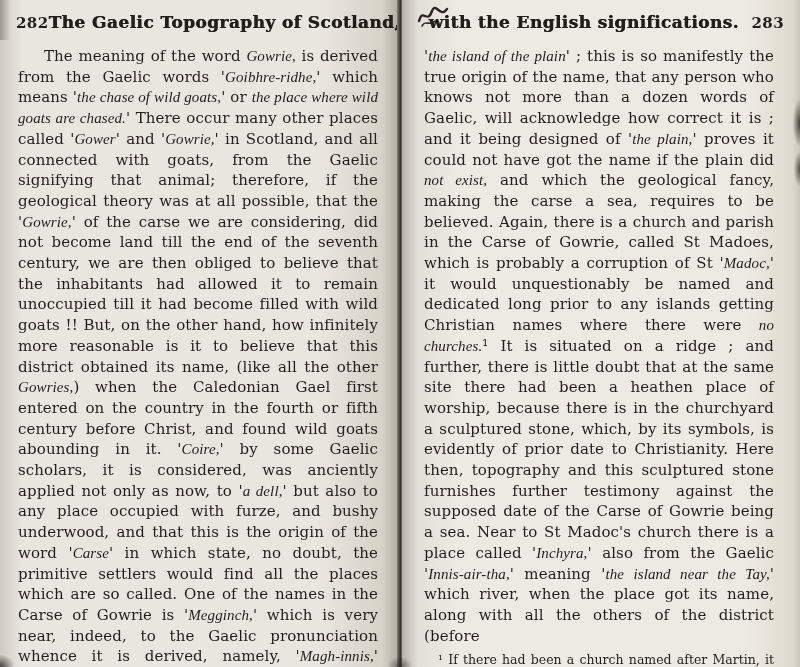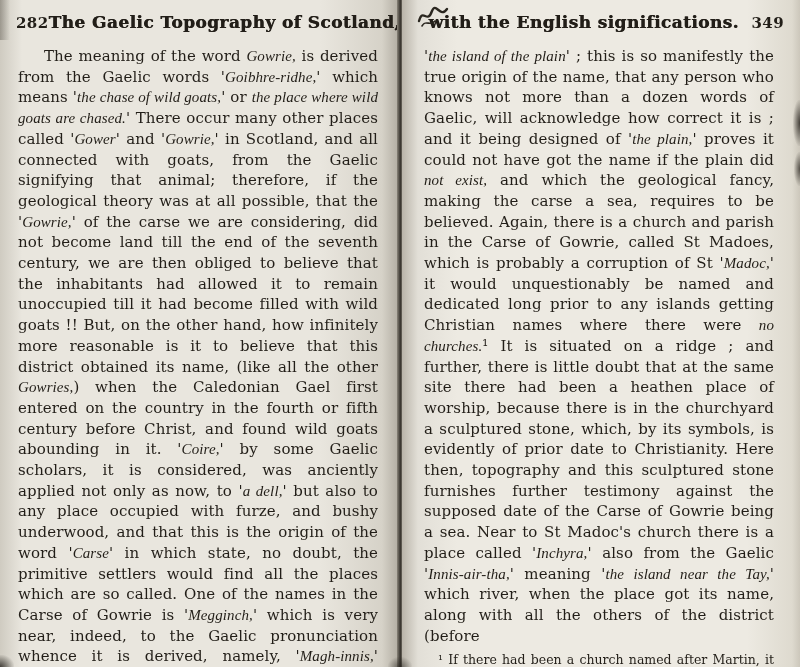--- a/index.html
+++ b/index.html
@@ -85,21 +85,21 @@
     <div class="bodytext">
       <p>The meaning of the word <i>Gowrie,</i> is derived from the Gaelic words '<i>Goibhre-ridhe,</i>' which means '<i>the chase of wild goats,</i>' or <i>the place where wild goats are chased.</i>'  There occur many other places called '<i>Gower</i>' and '<i>Gowrie,</i>' in Scotland, and all connected with goats, from the Gaelic signifying that animal; therefore, if the geological theory was at all possible, that the '<i>Gowrie,</i>' of the carse we are considering, did not become land till the end of the seventh century, we are then obliged to believe that the inhabitants had allowed it to remain unoccupied till it had become filled with wild goats !!  But, on the other hand, how infinitely more reasonable is it to believe that this district obtained its name, (like all the other <i>Gowries,</i>) when the Caledonian Gael first entered on the country in the fourth or fifth century before Christ, and found wild goats abounding in it.  '<i>Coire,</i>' by some Gaelic scholars, it is considered, was anciently applied not only as now, to '<i>a dell,</i>' but also to any place occupied with furze, and bushy underwood, and that this is the origin of the word '<i>Carse</i>' in which state, no doubt, the primitive settlers would find all the places which are so called.  One of the names in the Carse of Gowrie is '<i>Megginch,</i>' which is very near, indeed, to the Gaelic pronunciation whence it is derived, namely, '<i>Magh-innis,</i>' which means</p>
     </div>
   </div>
 
   <div class="gutter"></div>
 
   <div class="page right">
     <div class="hdr">
       <span class="rtitle">with the English significations.</span>
-      <span class="pagenum">349</span>
+      <span class="pagenum">283</span>
     </div>
     <div class="bodytext">
       <p>'<i>the island of the plain</i>' ; this is so manifestly the true origin of the name, that any person who knows not more than a dozen words of Gaelic, will acknowledge how correct it is ; and it being designed of '<i>the plain,</i>' proves it could not have got the name if the plain did <i>not exist,</i> and which the geological fancy, making the carse a sea, requires to be believed.  Again, there is a church and parish in the Carse of Gowrie, called St Madoes, which is probably a corruption of St '<i>Madoc,</i>' it would unquestionably be named and dedicated long prior to any islands getting Christian names where there were <i>no churches.</i>¹  It is situated on a ridge ; and further, there is little doubt that at the same site there had been a heathen place of worship, because there is in the churchyard a sculptured stone, which, by its symbols, is evidently of prior date to Christianity.  Here then, topography and this sculptured stone furnishes further testimony against the supposed date of the Carse of Gowrie being a sea.  Near to St Madoc's church there is a place called '<i>Inchyra,</i>' also from the Gaelic '<i>Innis-air-tha,</i>' meaning '<i>the island near the Tay,</i>' which river, when the place got its name, along with all the others of the district (before</p>
     </div>
     <div class="footnote">
       <span class="fntext">¹ If there had been a church named after Martin, it would have been '' and not '' or, </span>
     </div>
   </div>
 
   <svg class="squiggle" viewBox="0 0 34 28">

